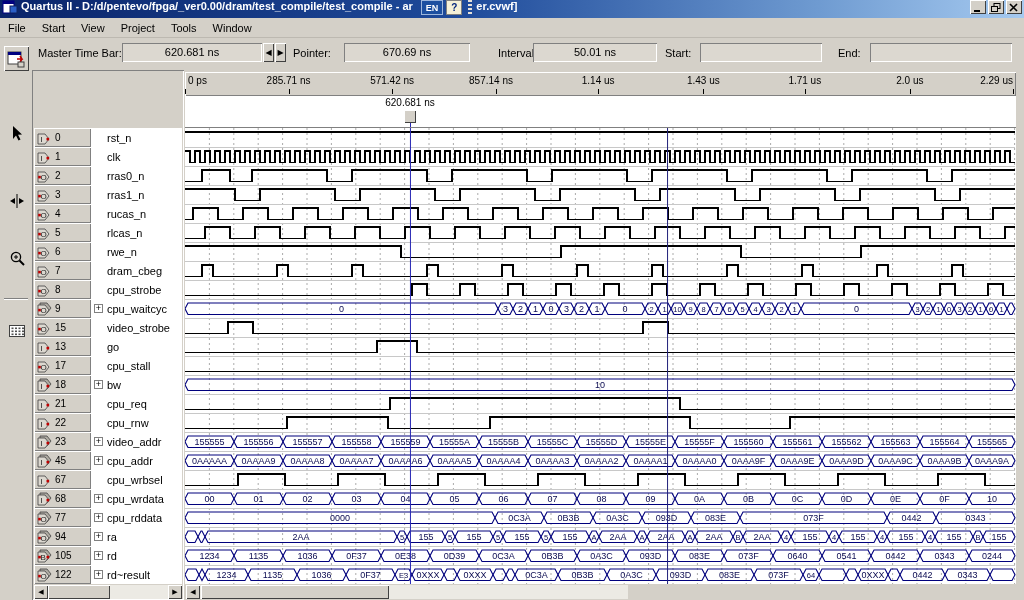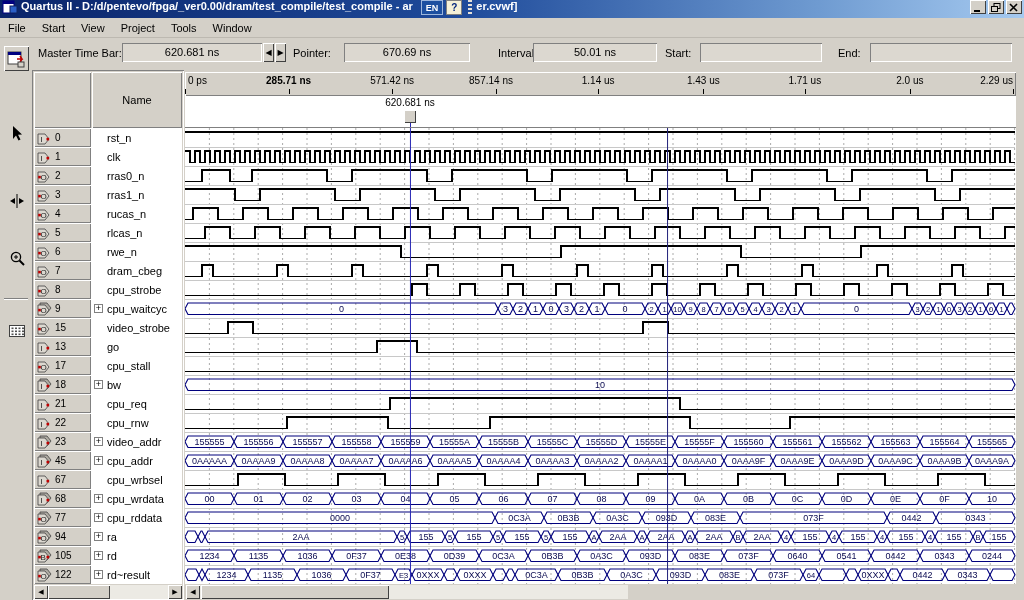--- a/index.html
+++ b/index.html
@@ -166,24 +166,20 @@
         <rect x="3.5" y="11.5" width="2" height="1.6" fill="#505050"></rect>
         <rect x="7" y="11.5" width="2" height="1.6" fill="#505050"></rect>
         <rect x="10.5" y="11.5" width="2" height="1.6" fill="#505050"></rect>
         <rect x="14" y="11.5" width="2" height="1.6" fill="#505050"></rect>
       </svg>
     </div>
     <div class="tool-sep" style="top: 232px;"></div>
   </div>
 
 <div class="abs name-panel">
-  <div class="np-header">
-    <div class="cell1"></div>
-    <div class="cell2">Name</div>
-  </div>
   <div class="np-rows" id="np-rows">
       <div class="srow" style="top: 0px;">
         <div class="snum">
           <svg width="17" height="15">
             <path d="M2,4 L9,4 L13,9 L9,14 L2,14 Z" fill="#DCD8D0" stroke="#404040" stroke-width="0.8"></path>
             <rect x="10.5" y="7.8" width="2.6" height="2.6" fill="#C00000"></rect>
             <text x="4.6" y="12" font-size="8" font-family="Liberation Sans,sans-serif" fill="#202020">I</text>
           </svg>
           <span>0</span>
         </div>
@@ -529,21 +525,21 @@
     <span class="sb-btn" style="left:0">◀</span>
     <span class="sb-thumb" style="left:14px;width:62px;"></span>
     <span class="sb-btn" style="left:134px">▶</span>
   </div>
 </div>
 
 <div class="abs wave-panel">
   <div class="timeline" id="timeline">
       <span class="tick-label" style="left: 3px;">0 ps</span>
       <div class="tick-mark" style="left: 0px;"></div>
-      <span class="tick-label" style="left: 103.554px; transform: translateX(-50%); font-weight: bold;">285.71 ns</span>
+      <span class="tick-label" style="left: 103.554px; transform: translateX(-50%);">285.71 ns</span>
       <div class="tick-mark" style="left: 103.554px;"></div>
       <span class="tick-label" style="left: 207.109px; transform: translateX(-50%);">571.42 ns</span>
       <div class="tick-mark" style="left: 207.109px;"></div>
       <span class="tick-label" style="left: 306px; transform: translateX(-50%);">857.14 ns</span>
       <div class="tick-mark" style="left: 310.666px;"></div>
       <span class="tick-label" style="left: 413.188px; transform: translateX(-50%);">1.14 us</span>
       <div class="tick-mark" style="left: 413.188px;"></div>
       <span class="tick-label" style="left: 518.297px; transform: translateX(-50%);">1.43 us</span>
       <div class="tick-mark" style="left: 518.297px;"></div>
       <span class="tick-label" style="left: 619.782px; transform: translateX(-50%);">1.71 us</span>

